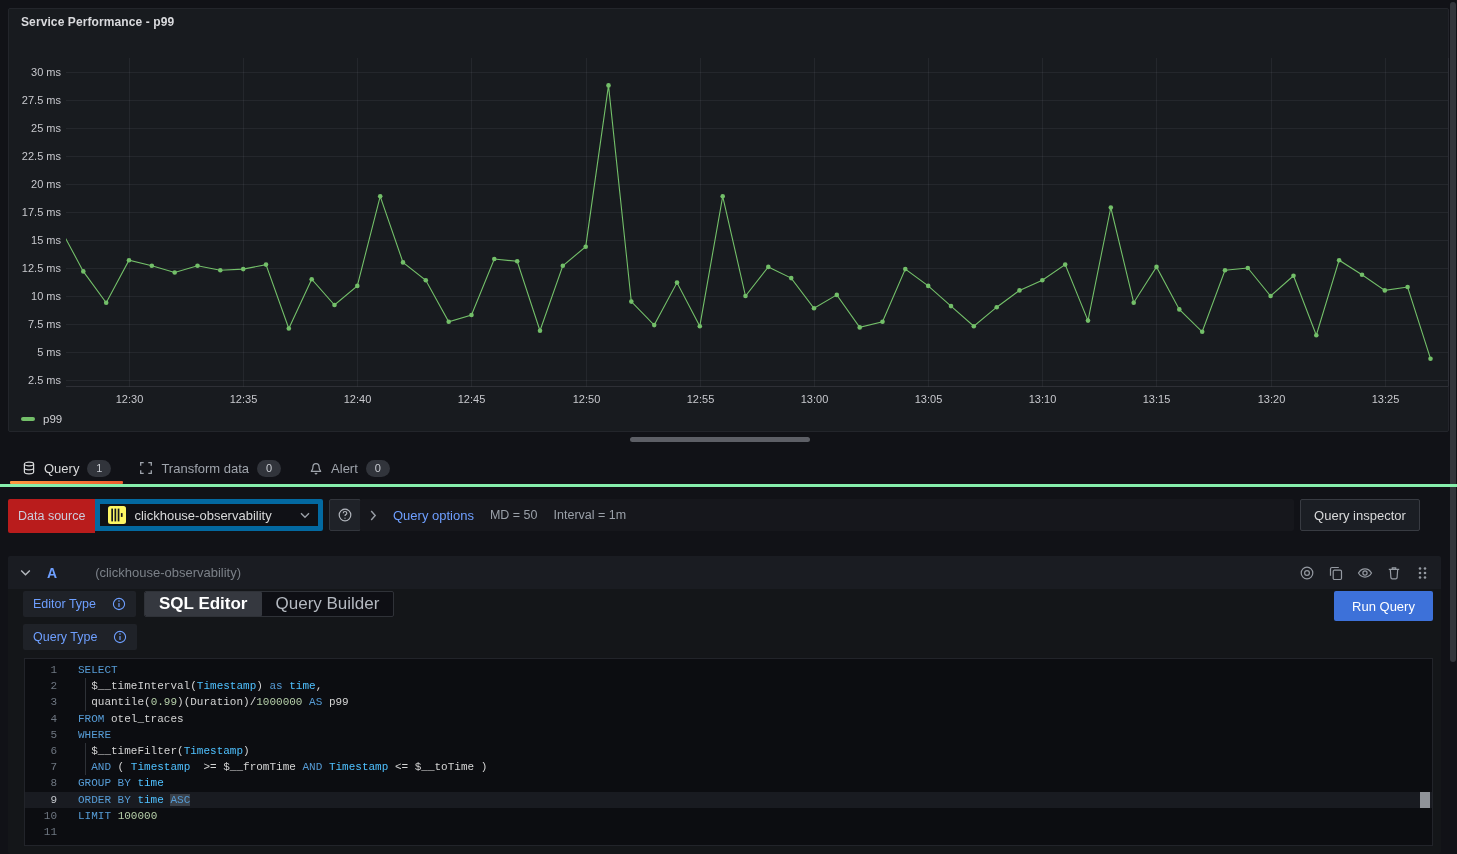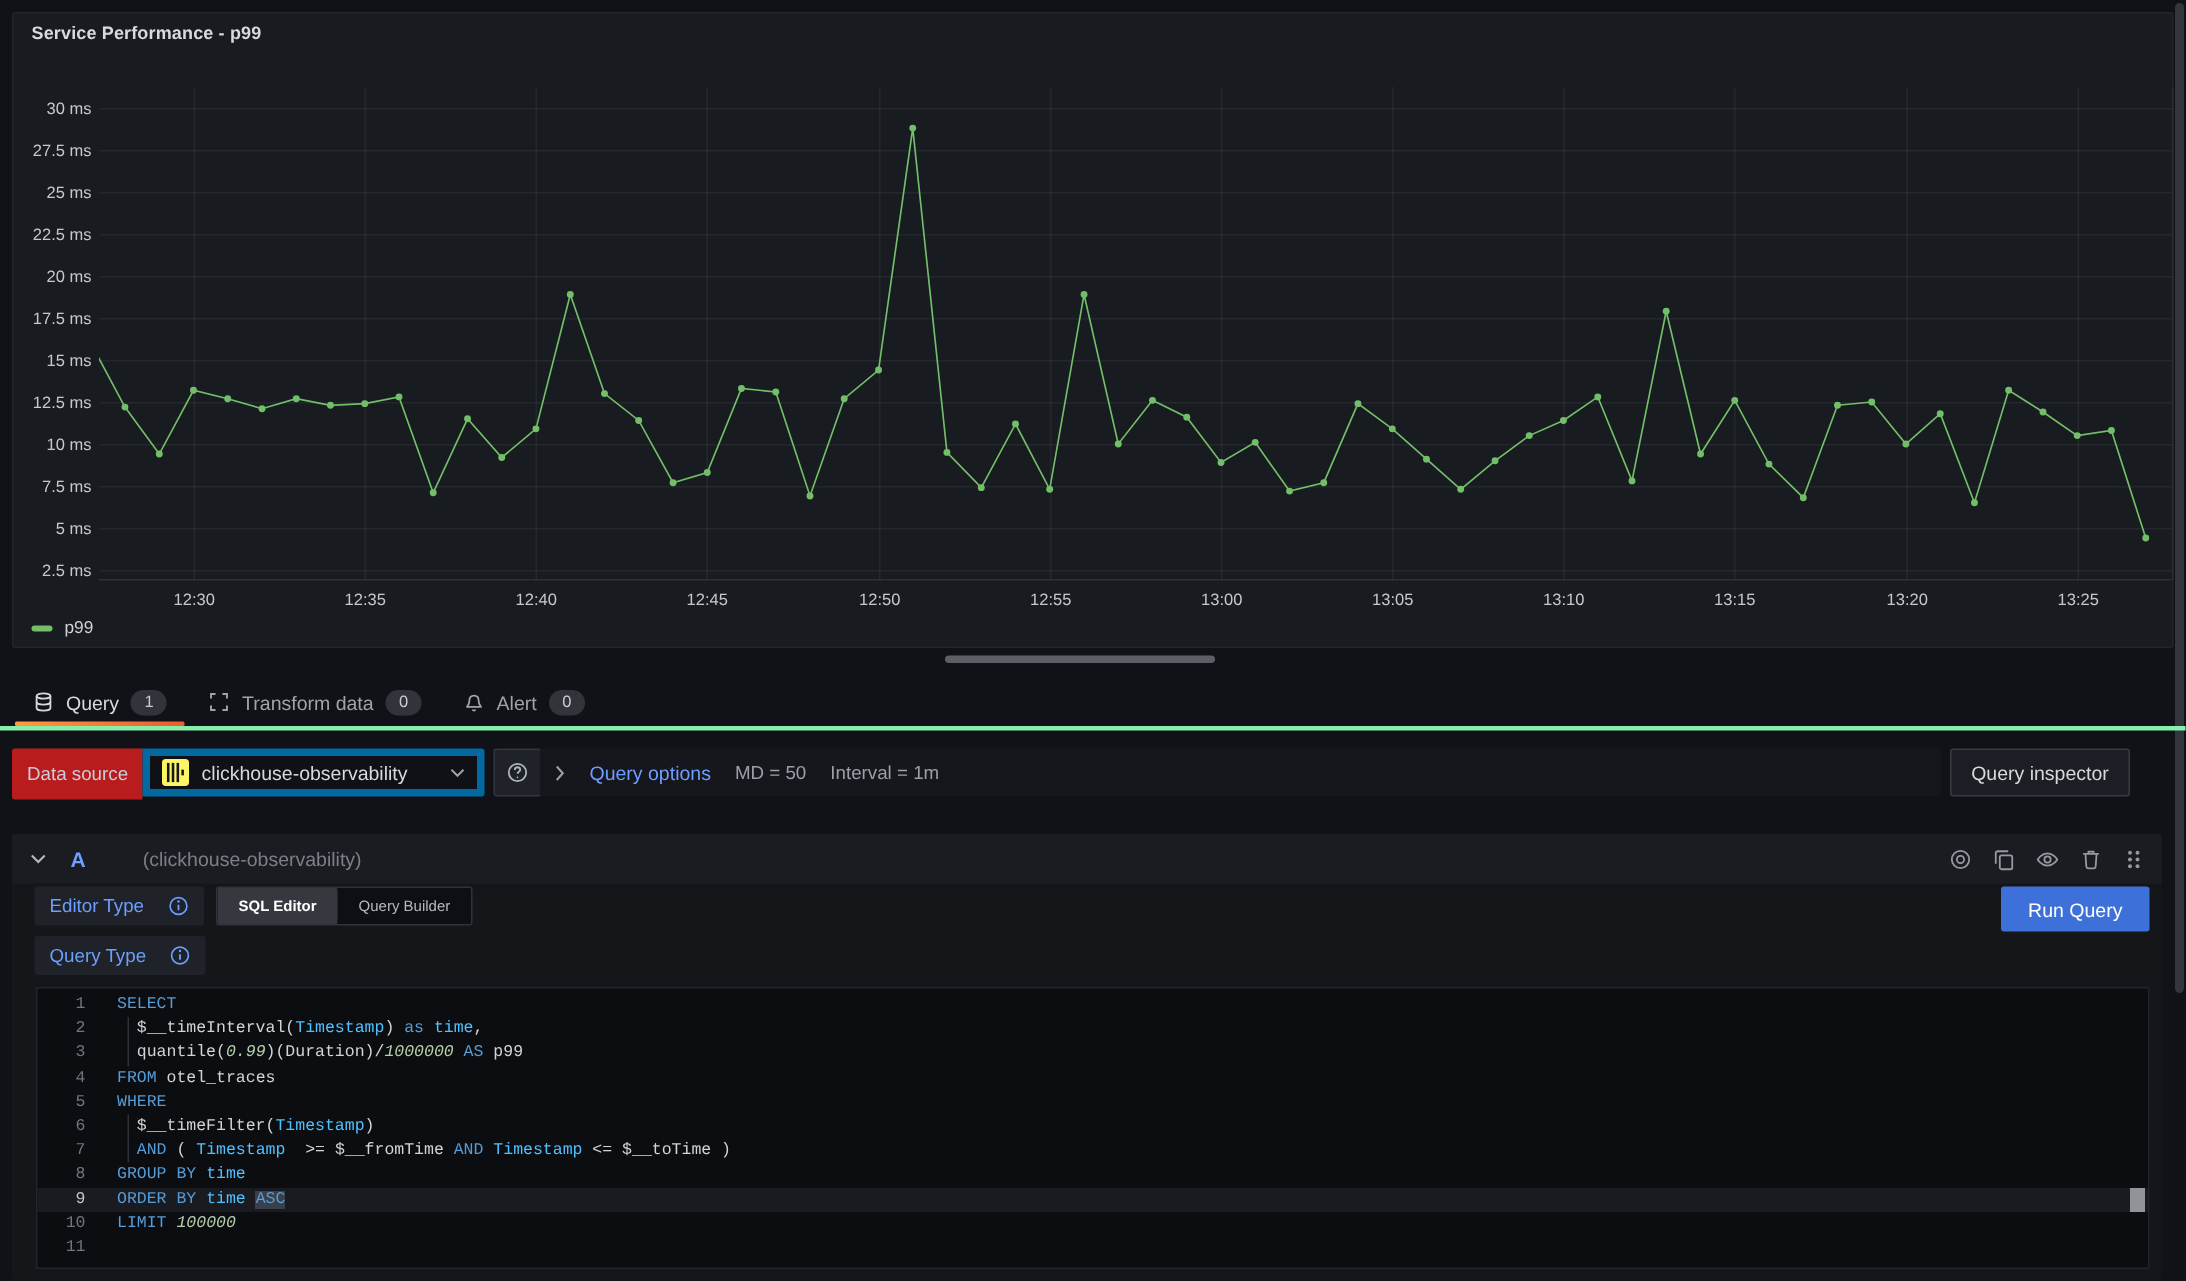--- a/index.html
+++ b/index.html
@@ -53,37 +53,37 @@
   .qhead{position:relative;height:33px;background:#1a1c22;border-radius:2px 2px 0 0;display:flex;align-items:center;padding:0 12px;}
   .ref-id{color:#6e9fff;font-size:14px;font-weight:600;margin-left:16px;cursor:pointer;}
   .ds-hint{color:#7b8088;font-size:13px;margin-left:38px;}
   .qhead-icons{margin-left:auto;display:flex;align-items:center;gap:13px;color:#959aa2;}
   .qhead-icons .ibtn{cursor:pointer;display:flex;}
 
   .row-line{position:absolute;left:15px;display:flex;align-items:center;gap:8px;height:26px;}
   .blue-chip{display:flex;align-items:center;gap:16px;height:26px;background:#1f2228;border-radius:2px;
     padding:0 10px;color:#6e9fff;font-size:12.5px;font-weight:500;}
   .radio-group{display:inline-flex;height:26px;background:#0e0f14;border:1px solid #2f3238;border-radius:2px;overflow:hidden;}
-  .radio-group .option{display:flex;align-items:center;padding:0 14px;font-size:10px;color:#b4b9c0;cursor:pointer;white-space:nowrap;}
+  .radio-group .option{display:flex;align-items:center;padding:0 14px;font-size:17px;color:#b4b9c0;cursor:pointer;white-space:nowrap;}
   .radio-group .option.selected{background:#35383f;color:#ffffff;font-weight:600;border-radius:1px;}
   .run-btn{position:absolute;left:1326px;top:35px;width:99px;height:30px;background:#3d71d9;border-radius:2px;
     color:#fff;font-size:13px;font-weight:500;display:flex;align-items:center;justify-content:center;cursor:pointer;}
 
   
   .sql-editor{position:absolute;left:16px;top:102px;width:1409px;height:188px;background:#0c0d11;
     border:1px solid #22242a;padding-top:3px;overflow:hidden;cursor:text;}
   .code-line{position:relative;display:flex;height:16.2px;line-height:16.2px;
     font-family:"Liberation Mono","DejaVu Sans Mono",monospace;font-size:11px;white-space:pre;}
   .code-line .ln{flex:none;width:32px;text-align:right;color:#6e7681;}
   .code-line .code{position:relative;margin-left:21px;color:#d4d4d4;}
   .code-line.current{background:#191b21;}
   .code-line.current .ln{color:#c2c5ca;}
   .tk-k{color:#569cd6;}
   .tk-v{color:#4fc1ff;}
-  .tk-n{color:#b5cea8;font-style:italic;}
+  .tk-n{color:#b5cea8;}
   .tk-p{color:#d4d4d4;}
   .tk-ks{color:#569cd6;background:#3a4049;}
   .guide{position:absolute;left:7px;top:0;bottom:0;width:1px;background:#2e3137;}
   .cursor-block{position:absolute;right:2px;top:0;width:10px;height:16px;background:#909399;}
 </style>
 </head>
 <body>
 
 <div class="panel">
   <svg class="chart" viewBox="0 0 1441 424">

